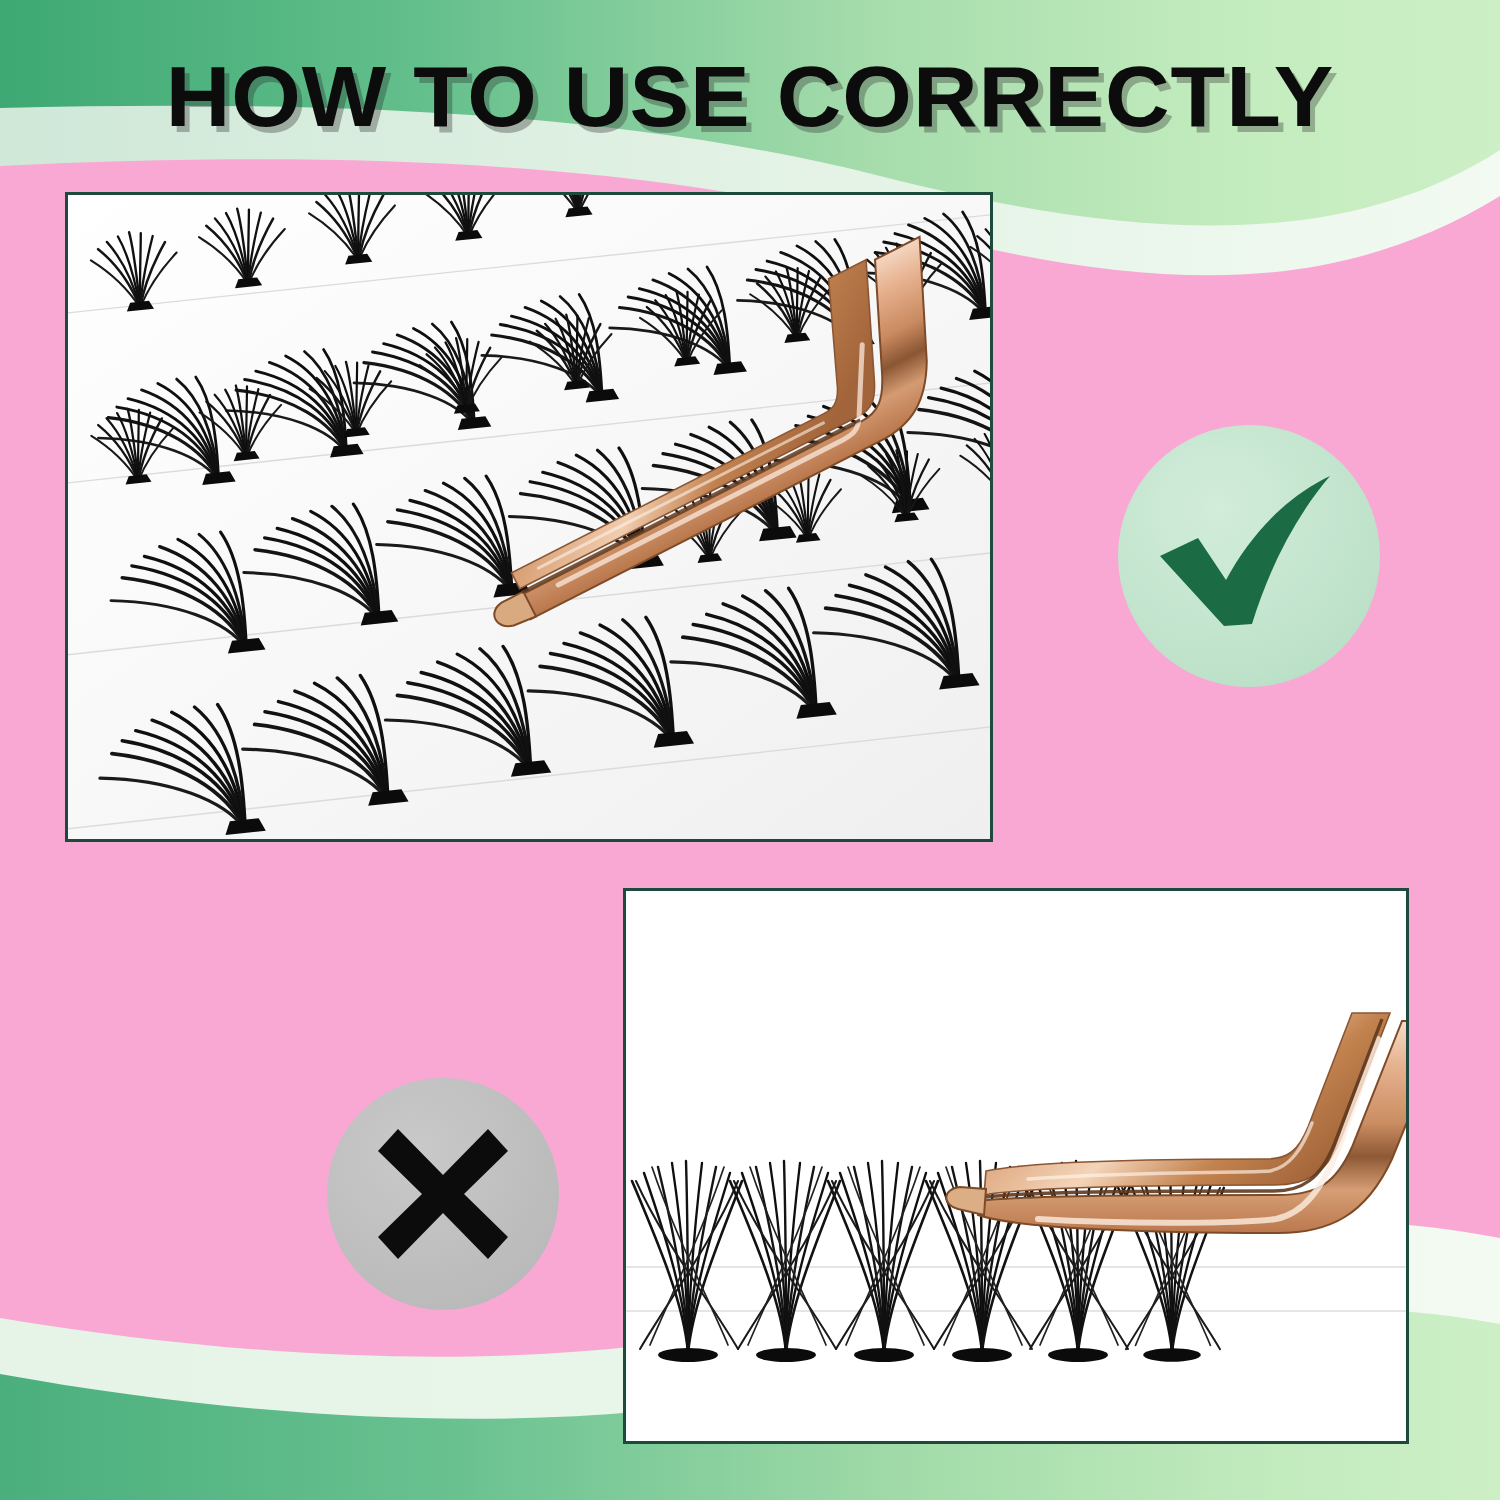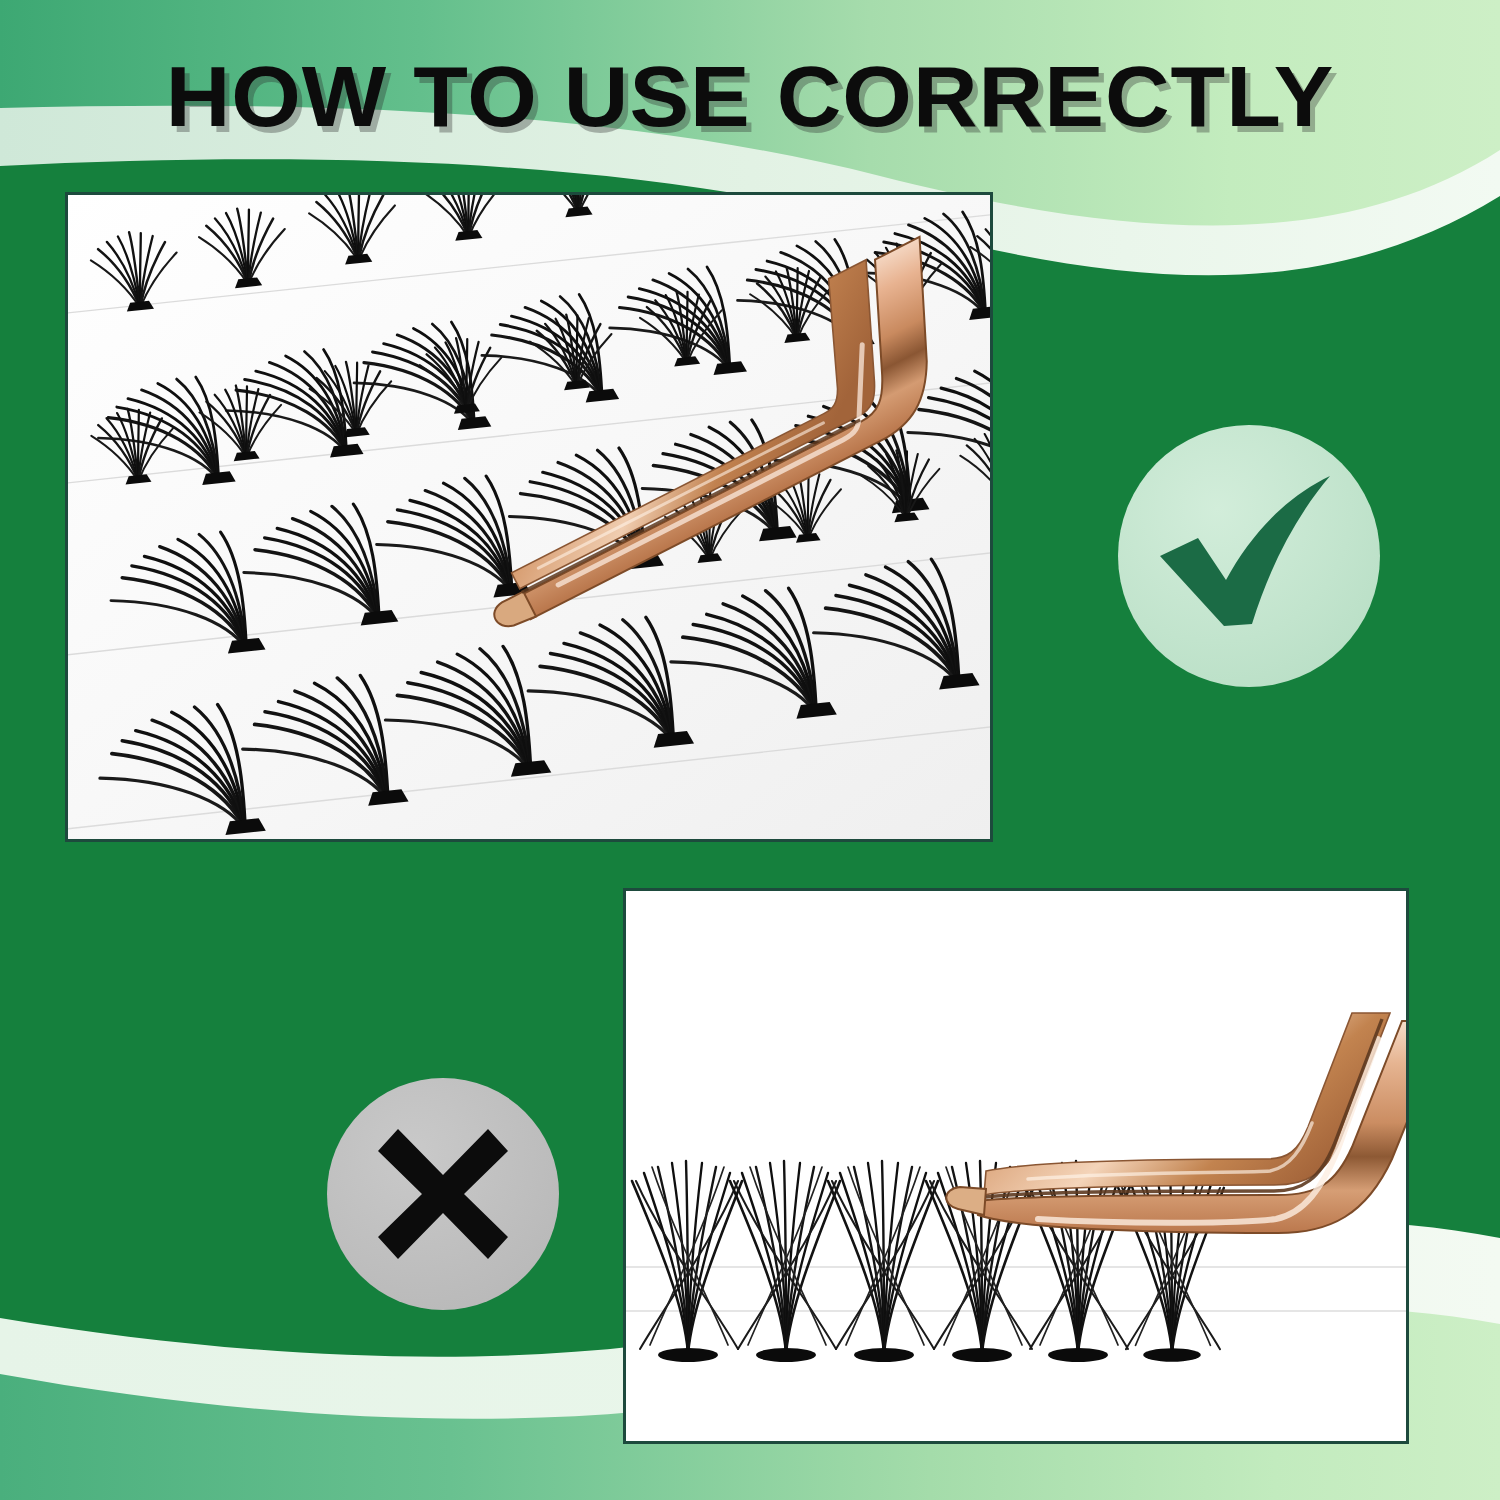--- a/index.html
+++ b/index.html
@@ -7,21 +7,21 @@
     padding: 0;
     background: #ffffff;
   }
   body {
     font-family: "Liberation Sans", sans-serif;
   }
   #canvas {
     position: relative;
     width: 1500px;
     height: 1500px;
-    background: #15803d;
+    background: #f9a8d4;
     overflow: hidden;
   }
 
   
   .wave-layer {
     position: absolute;
     left: 0;
     top: 0;
     width: 1500px;
     height: 1500px;

